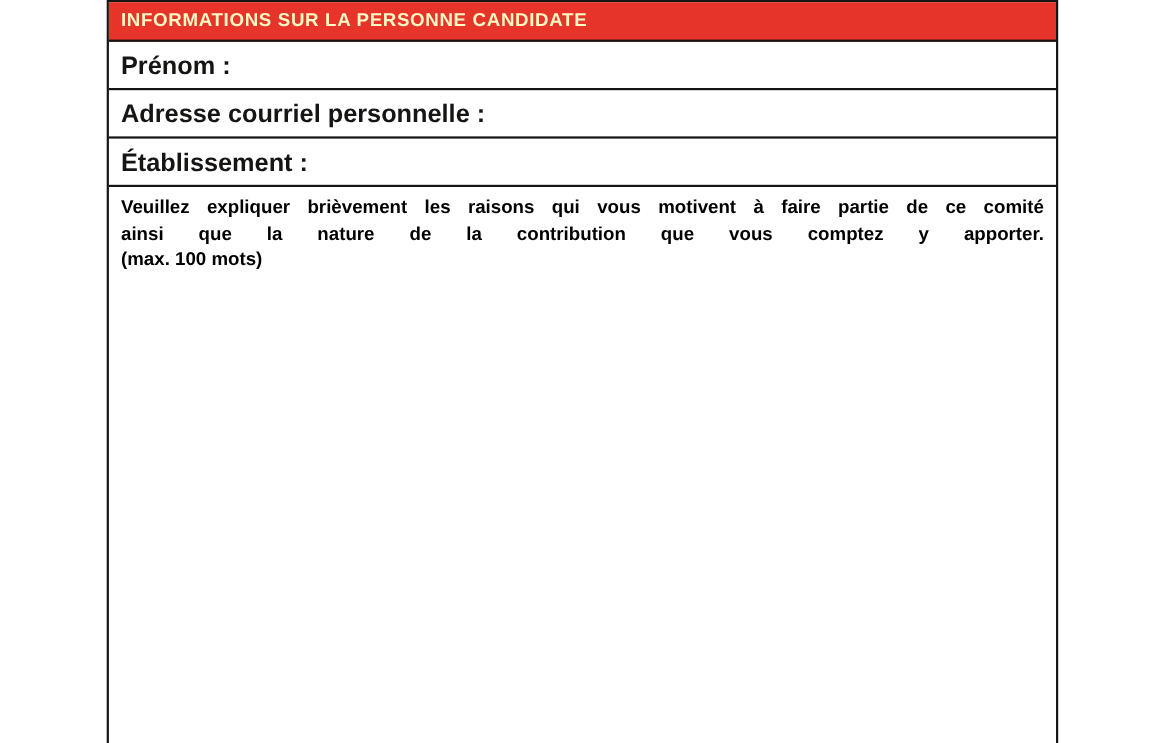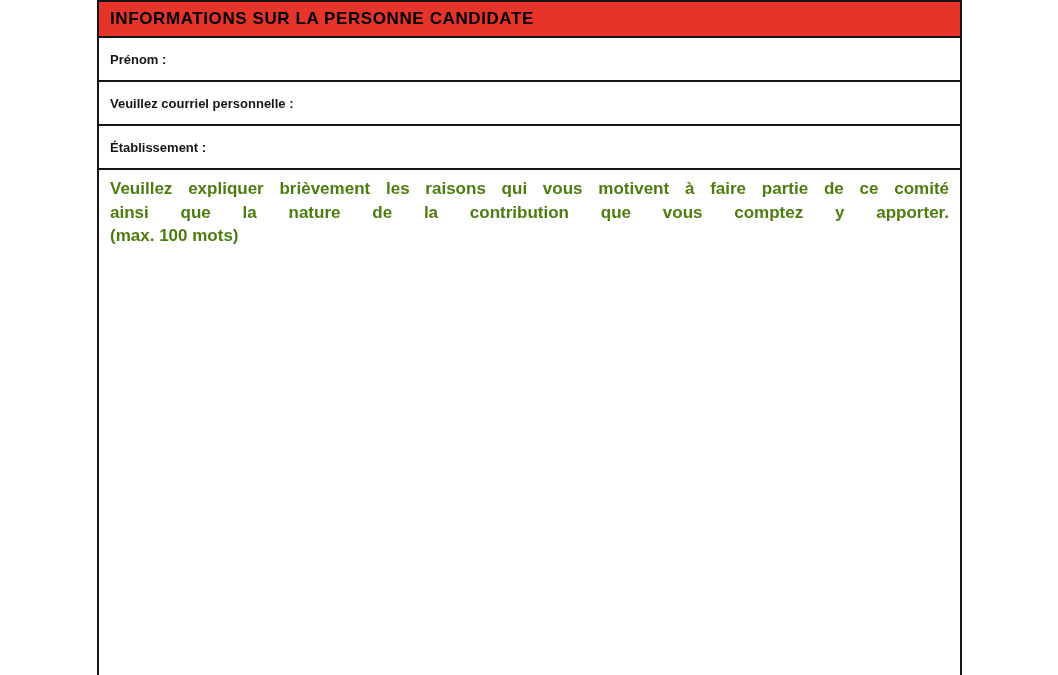--- a/index.html
+++ b/index.html
@@ -24,53 +24,53 @@
   .form-header {
     height: 36px;
     box-sizing: border-box;
     background: #e6342a;
     border-bottom: 2px solid #171513;
     display: flex;
     align-items: center;
     padding: 0 11px;
   }
   .form-header .title {
-    color: #000000;
+    color: #fef9c3;
     font-weight: 700;
     font-size: 17px;
     letter-spacing: 0.6px;
     white-space: nowrap;
   }
   .field-row {
     height: 44px;
     box-sizing: border-box;
     border-bottom: 2px solid #171513;
     display: flex;
     align-items: center;
     padding: 0 11px;
   }
   .field-label {
     font-weight: 700;
-    font-size: 13px;
+    font-size: 23px;
     color: #171513;
     white-space: nowrap;
   }
   .field-blank {
     flex: 1;
     align-self: stretch;
   }
   .motivation-cell {
     box-sizing: border-box;
     padding: 7px 11px 0 11px;
   }
   .prompt-line {
     font-weight: 700;
     font-size: 17px;
     line-height: 23.5px;
-    color: #4d7c0f;
+    color: #000000;
   }
   .prompt-line.justify {
     text-align: justify;
     text-align-last: justify;
   }
   .answer-area {
     width: 100%;
     height: 330px;
   }
 </style>
@@ -83,21 +83,21 @@
     <span class="title">INFORMATIONS SUR LA PERSONNE CANDIDATE</span>
   </div>
 
   <div class="field-row">
     <span class="field-label">Prénom :</span>
     <span class="field-blank"></span>
   </div>
 
 
   <div class="field-row">
-    <span class="field-label">Veuillez courriel personnelle :</span>
+    <span class="field-label">Adresse courriel personnelle :</span>
     <span class="field-blank"></span>
   </div>
 
   <div class="field-row">
     <span class="field-label">Établissement :</span>
     <span class="field-blank"></span>
   </div>
 
 
   <div class="motivation-cell">

